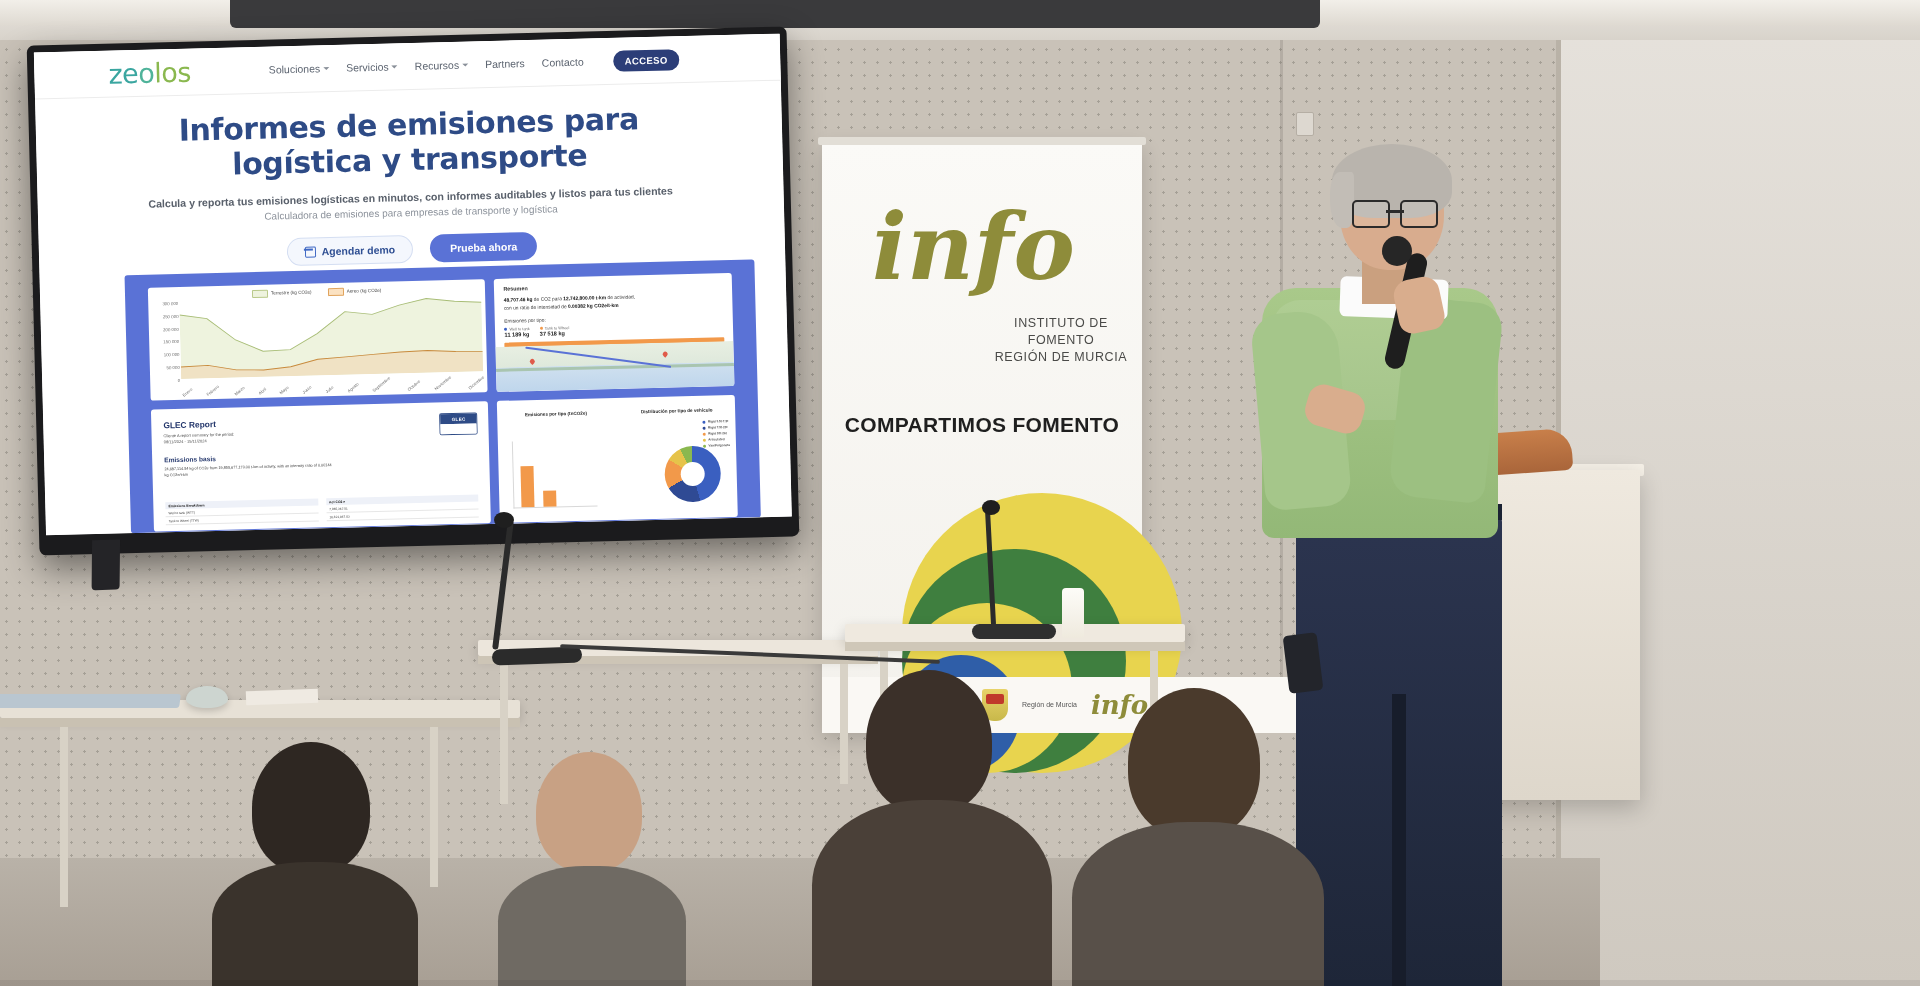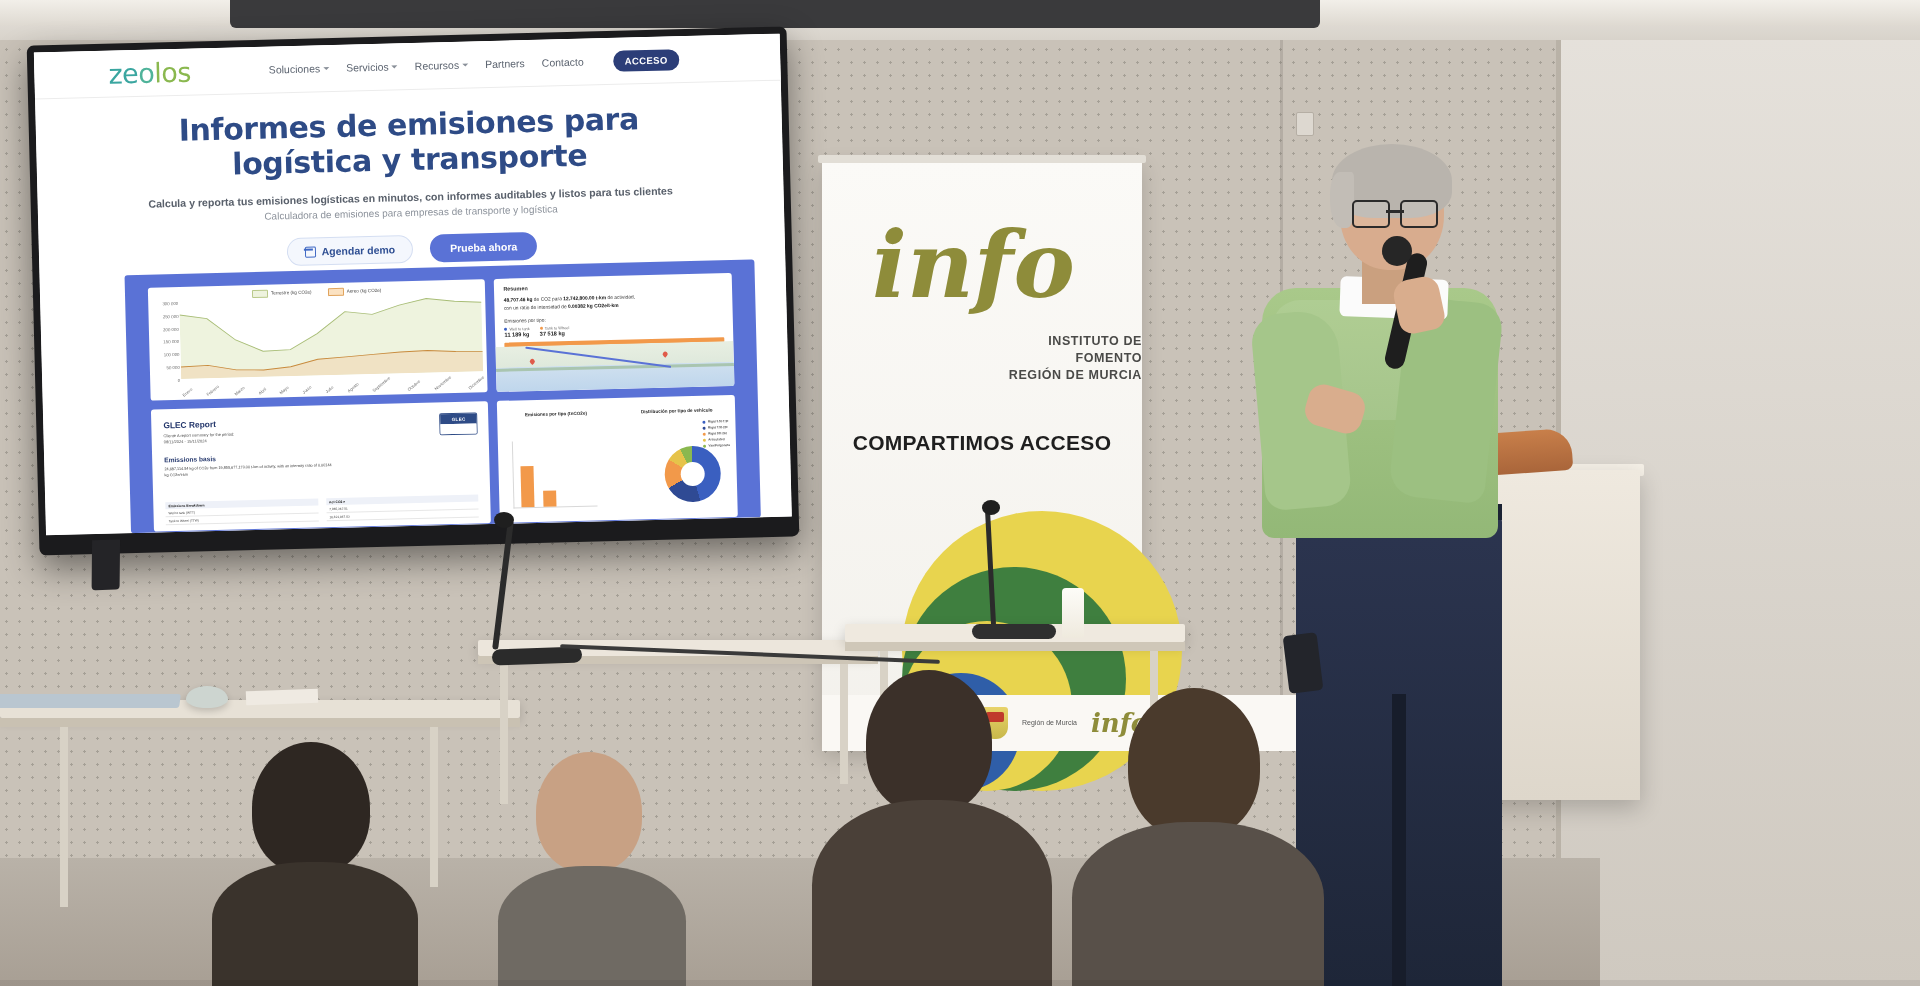--- a/index.html
+++ b/index.html
@@ -118,26 +118,26 @@
   .bars{position:absolute;left:14px;bottom:14px;width:76px;height:66px;border-left:.6px solid #d8d8d8;border-bottom:.6px solid #d8d8d8;
     display:flex;align-items:flex-end;gap:9px;padding-left:7px;}
   .bars i{width:13px;background:#f2994a;display:block;}
   .donut{position:absolute;right:16px;bottom:16px;width:56px;height:56px;border-radius:50%;
     background:conic-gradient(#3a5fc0 0 46%,#2f4a94 46% 67%,#f2994a 67% 84%,#e6c34a 84% 93%,#8ab84f 93% 100%);}
   .donut::after{content:"";position:absolute;left:16px;top:16px;width:24px;height:24px;border-radius:50%;background:#fff;}
   .dleg{position:absolute;right:6px;top:24px;display:flex;flex-direction:column;gap:2px;}
   .dleg span{font-size:3.1px;color:#555;display:flex;align-items:center;gap:2px;}
 
   
-  .banner{position:absolute;left:822px;top:161px;width:320px;height:590px;
+  .banner{position:absolute;left:822px;top:143px;width:320px;height:590px;
     background:linear-gradient(180deg,#fbfaf7,#f3f1ec);box-shadow:0 6px 20px rgba(0,0,0,.16);}
   .banner-top{position:absolute;left:-4px;top:-6px;width:328px;height:8px;background:#e2ded6;border-radius:2px;}
   .info-logo{position:absolute;left:50px;top:58px;width:170px;height:110px;color:#8e8c3a;
     font-family:"DejaVu Serif",serif;font-size:92px;font-style:italic;font-weight:700;line-height:1;}
-  .info-sub{position:absolute;left:158px;top:172px;font-size:12.5px;color:#4a4a48;letter-spacing:.6px;text-align:right;line-height:1.35;font-weight:bold;}
+  .info-sub{position:absolute;left:158px;top:172px;font-size:12.5px;color:#4a4a48;letter-spacing:.6px;text-align:center;line-height:1.35;}
   .info-tag{position:absolute;left:0;top:270px;width:320px;text-align:center;font-size:21px;font-weight:700;color:#1f1f1f;letter-spacing:.3px;}
   .arc{position:absolute;left:80px;top:330px;width:300px;height:300px;overflow:hidden;}
   .arc i{position:absolute;left:0;bottom:0;border-radius:50%;}
   .banner-foot{position:absolute;left:0;bottom:0;width:320px;height:56px;background:#faf8f4;display:flex;align-items:center;gap:14px;padding-left:160px;}
   .esc{width:26px;height:32px;background:linear-gradient(180deg,#e8d36a,#c8b84a);border-radius:3px 3px 12px 12px;position:relative;}
   .esc::after{content:"";position:absolute;left:4px;top:5px;width:18px;height:10px;background:#c0392b;border-radius:2px;}
   .foot-txt{font-size:7px;color:#555;line-height:1.3;}
   .info-sm{font-family:"DejaVu Serif",serif;font-style:italic;font-weight:700;font-size:26px;color:#8e8c3a;}
 
   
@@ -406,21 +406,21 @@
     <div class="tv-stand"></div>
   </div>
 
   <div class="banner">
     <div class="banner-top"></div>
     <div class="info-logo">info</div>
     <div class="info-sub">
       <div>INSTITUTO DE FOMENTO</div>
       <div>REGIÓN DE MURCIA</div>
     </div>
-    <div class="info-tag">COMPARTIMOS ACCESO</div>
+    <div class="info-tag">COMPARTIMOS FOMENTO</div>
     <div class="arc">
       <i style="width:280px;height:280px;background:#e8d44e;"></i>
       <i style="width:224px;height:224px;background:#3f7f3f;"></i>
       <i style="width:170px;height:170px;background:#e8d44e;"></i>
       <i style="width:118px;height:118px;background:#2f5ea8;"></i>
       <i style="width:68px;height:68px;background:#c0392b;"></i>
     </div>
     <div class="banner-foot">
       <div class="esc"></div>
       <div class="foot-txt">Región de Murcia</div>

